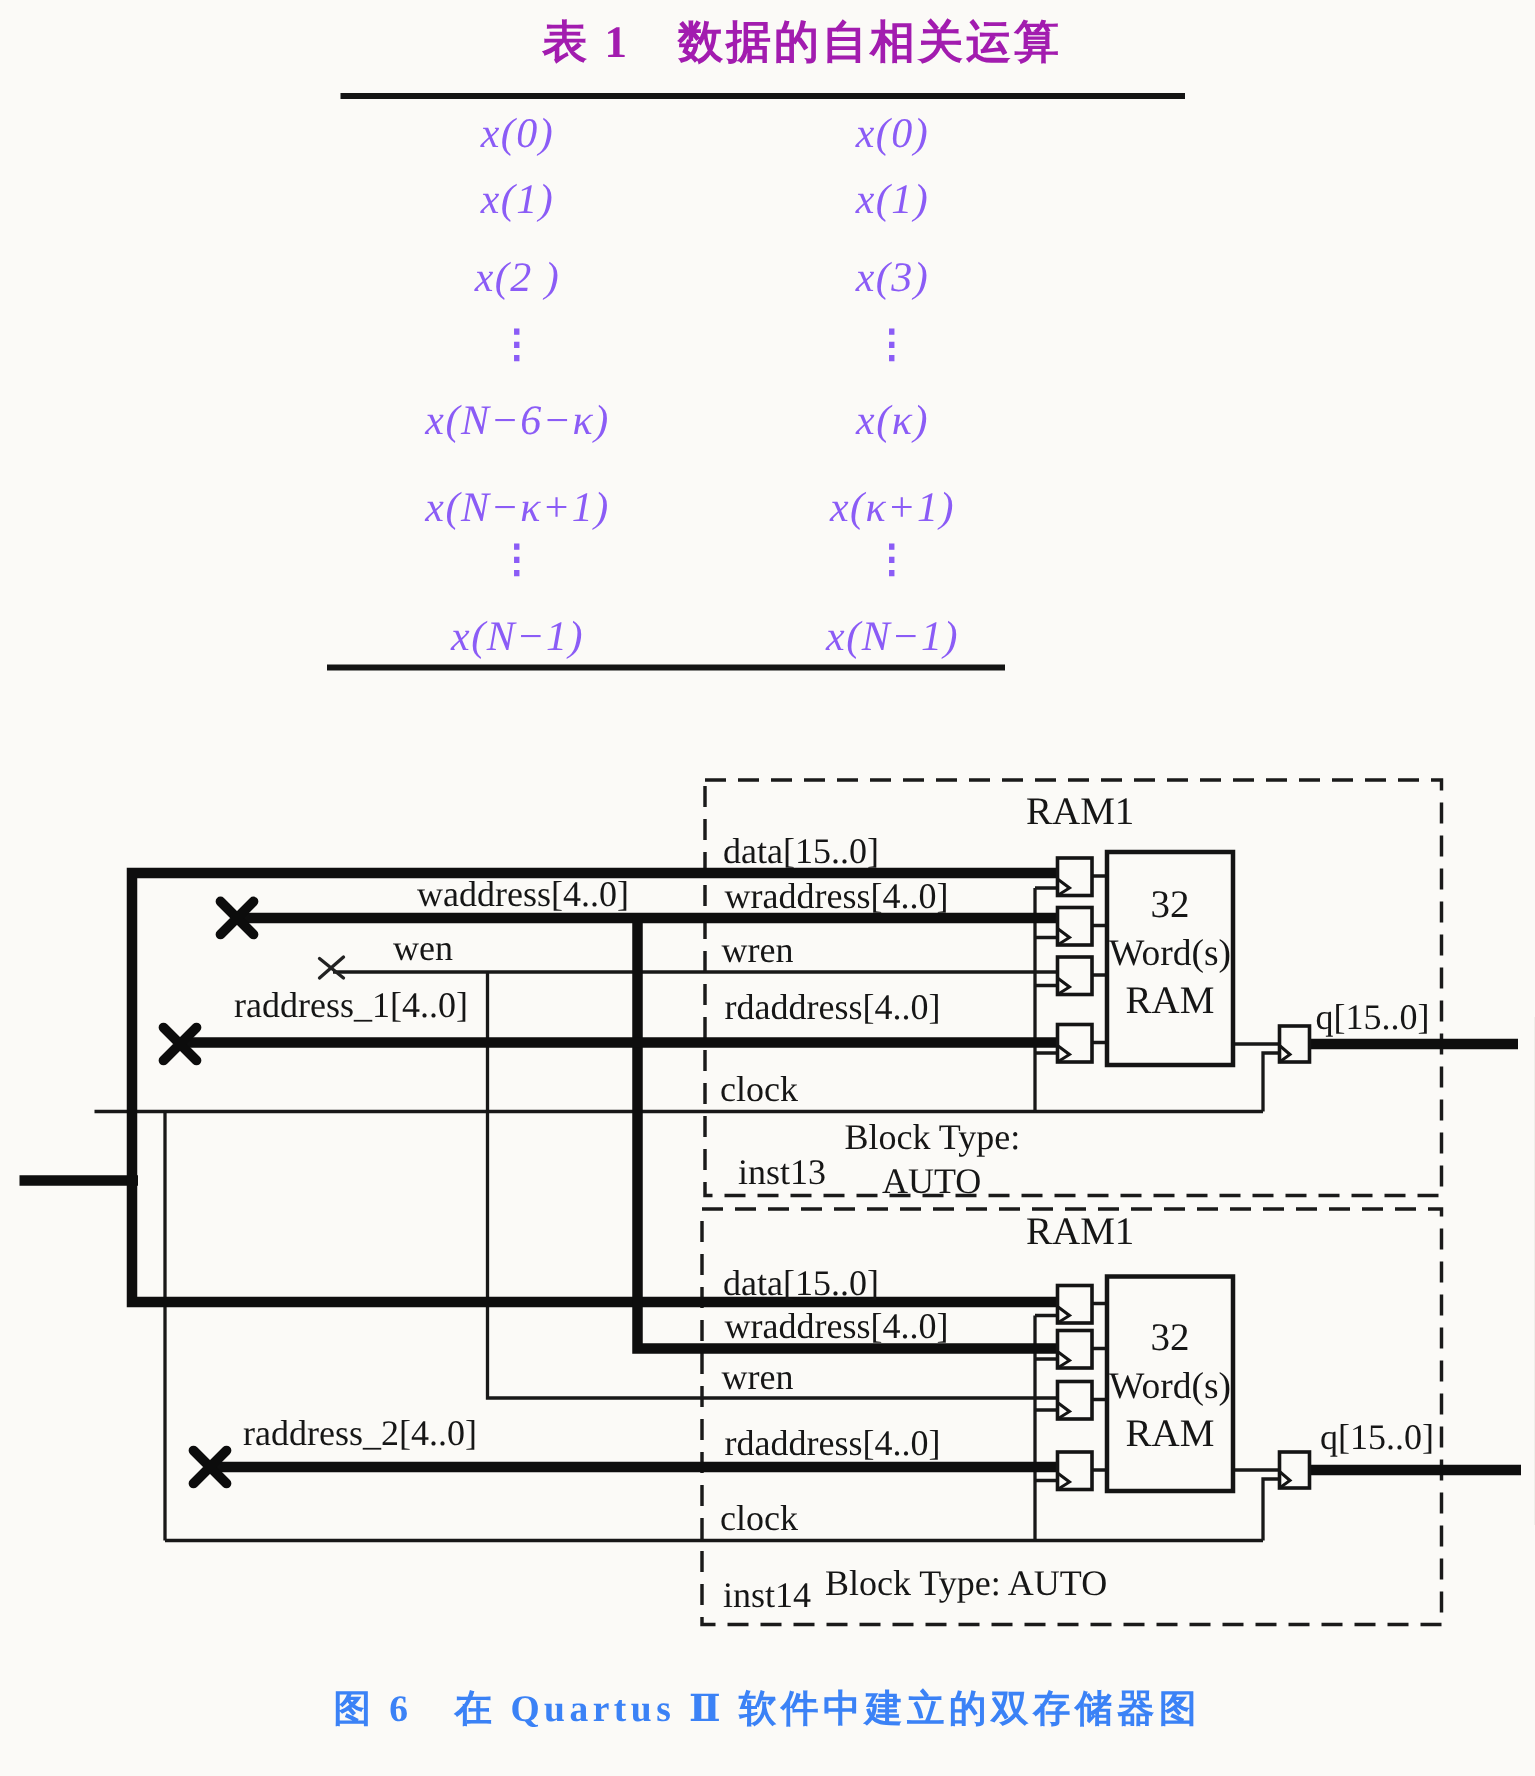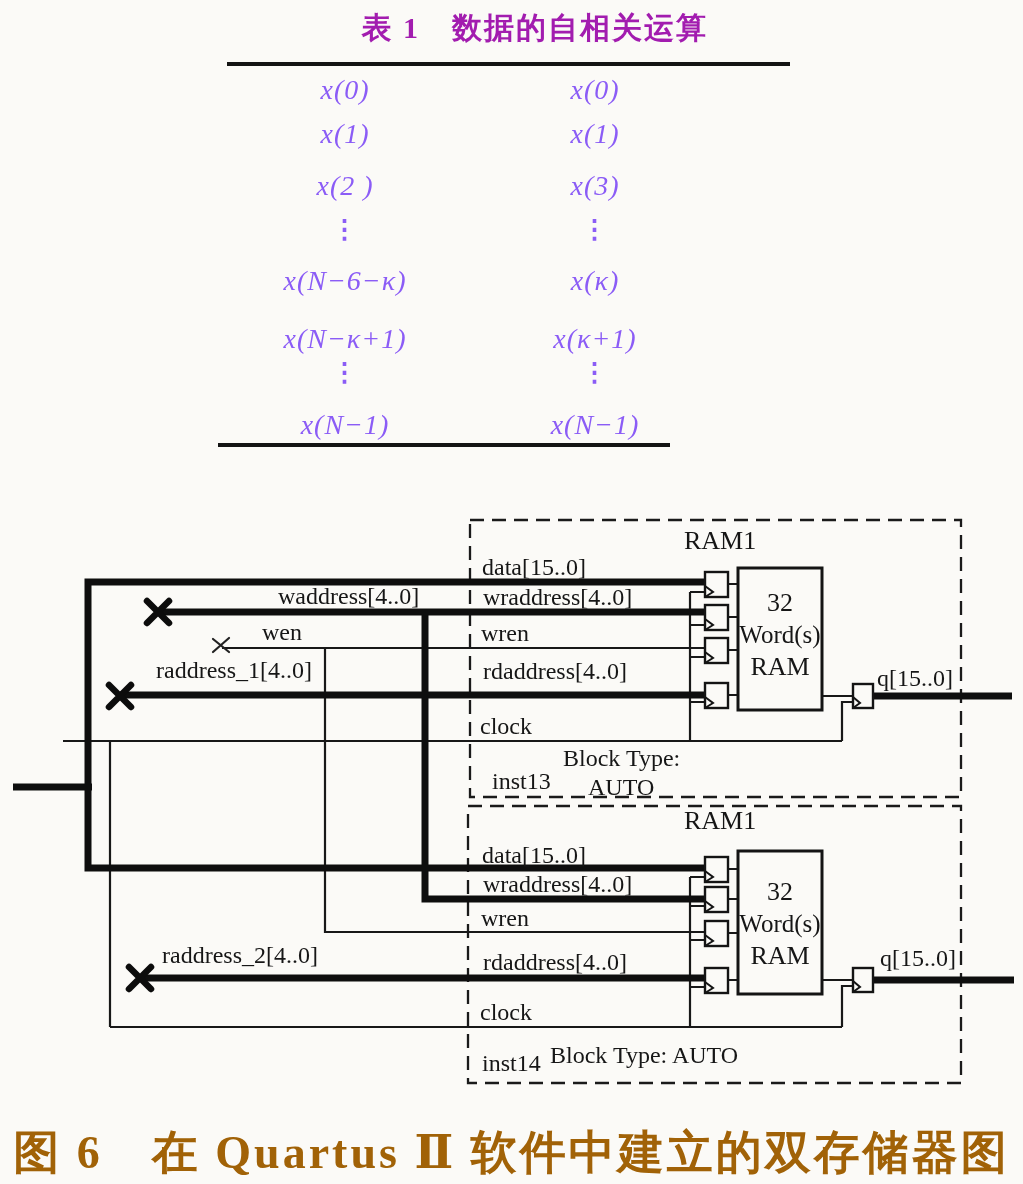--- a/index.html
+++ b/index.html
@@ -26,21 +26,21 @@
   .rambox{stroke:#141414;stroke-width:3;fill:none;}
   .port{stroke:#141414;stroke-width:2.4;fill:#fbfaf7;}
   .notch{stroke:#141414;stroke-width:2;fill:none;}
   .xmark{stroke:#0c0c0c;stroke-width:6.5;stroke-linecap:round;}
   .xsmall{stroke:#222;stroke-width:2.2;stroke-linecap:round;}
   .dlbl{font:24px "Liberation Serif","DejaVu Serif",serif;fill:#161616;}
   .fs26{font-size:26px;} .fs25{font-size:25px;}
   .mid{text-anchor:middle;}
   
   .caption{position:absolute;top:1122px;left:10px;width:1003px;text-align:center;
-           font-size:46px;font-weight:bold;letter-spacing:3px;color:#a16207;}
+           font-size:25px;font-weight:bold;letter-spacing:3px;color:#3b82f6;}
 </style>
 </head>
 <body>
 
 <div class="page">
 
   <div class="tbl-title">表 1　数据的自相关运算</div>
   <div class="rule rule-top"></div>
 
   <div class="cell c1 r0">x(0)</div>

